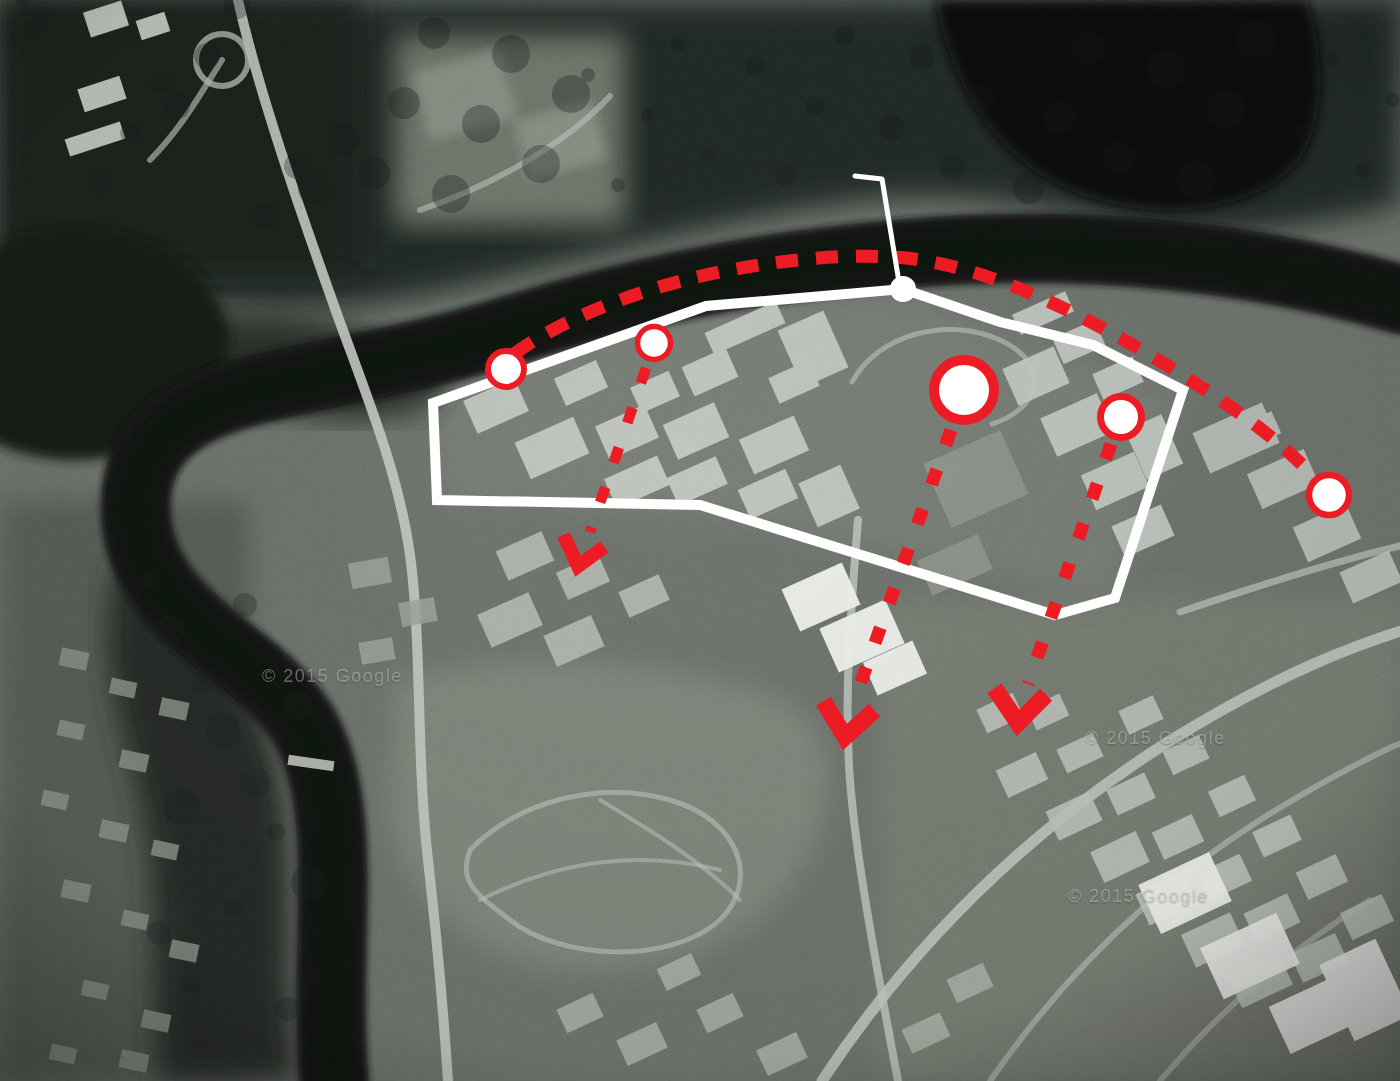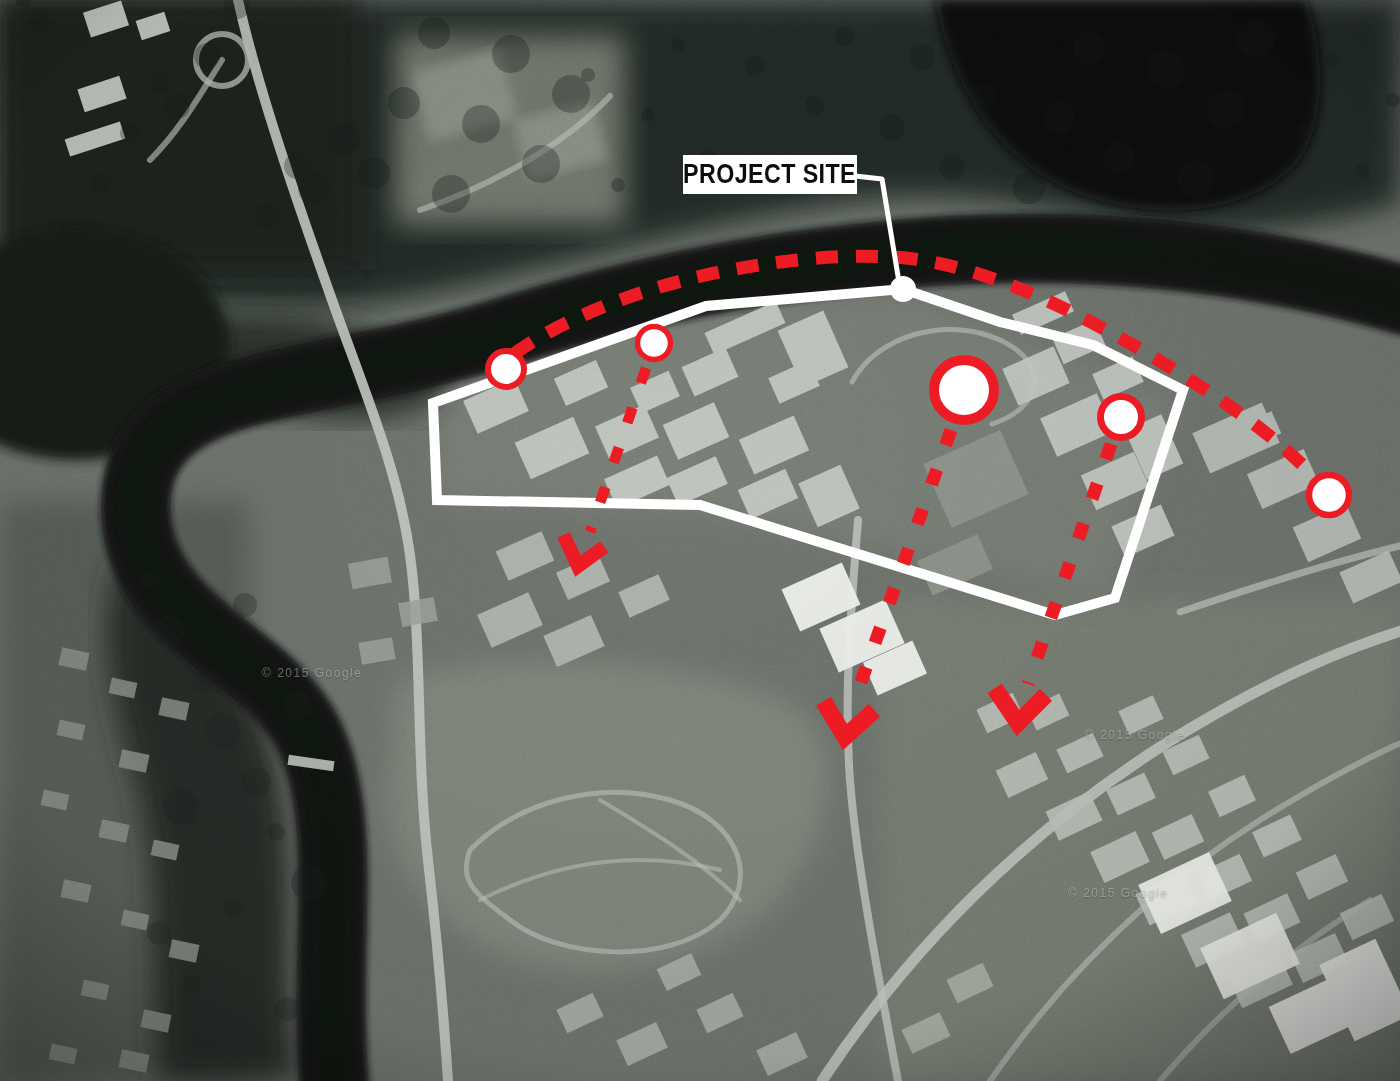--- a/index.html
+++ b/index.html
@@ -4,21 +4,21 @@
 <style>
   html,body{margin:0;padding:0;background:#000;}
   .stage{position:relative;width:1400px;height:1081px;overflow:hidden;
          background:#666c64;font-family:"Liberation Sans",sans-serif;}
   .layer{position:absolute;left:0;top:0;}
   .site-label{position:absolute;left:683px;top:155px;width:174px;height:39px;
 m         background:#fff;display:flex;align-items:center;justify-content:center;}
   .site-label{background:#fff;}
   .site-label span{display:inline-block;transform:scaleX(.86);font-weight:bold;
          font-size:27px;letter-spacing:.5px;color:#0d0d0d;white-space:nowrap;}
-  .wm{position:absolute;color:rgba(216,222,217,.42);font-size:12px;
+  .wm{position:absolute;color:rgba(216,222,217,.42);font-size:18px;
       letter-spacing:1.5px;white-space:nowrap;
       text-shadow:0 1px 2px rgba(0,0,0,.3);}
 </style>
 </head>
 <body>
 
 <div class="stage">
 
   <svg id="aerial" class="layer" width="1400" height="1081" viewBox="0 0 1400 1081">
     <defs>
@@ -267,20 +267,17 @@
       <path d="M -21 -26 L 0 0 L 20 -24" fill="none" stroke="#ed1c24" stroke-width="17" stroke-linecap="square" stroke-linejoin="miter" transform="translate(1018 723) rotate(5) scale(1)"></path>
       <circle cx="506" cy="369" r="18" fill="#ffffff" stroke="#ed1c24" stroke-width="6"></circle>
       <circle cx="654" cy="343" r="16.5" fill="#ffffff" stroke="#ed1c24" stroke-width="5.5"></circle>
       <circle cx="964" cy="390" r="30" fill="#ffffff" stroke="#ed1c24" stroke-width="10"></circle>
       <circle cx="1121" cy="417" r="20.5" fill="#ffffff" stroke="#ed1c24" stroke-width="7"></circle>
       <circle cx="1329" cy="495" r="20" fill="#ffffff" stroke="#ed1c24" stroke-width="6.5"></circle>
       <polyline points="855,176 882,179 899,282" fill="none" stroke="#ffffff" stroke-width="5" stroke-linejoin="round" stroke-linecap="round"></polyline>
       <circle cx="903" cy="289" r="13" fill="#ffffff"></circle>
     </svg>
 
-  <div class="site-label" style="background: rgb(255, 255, 255);">
-    <span style="color: rgb(13, 13, 13);">PROJECT SITE</span>
-  </div>
 
 <div class="wm" style="left: 262px; top: 666px;">© 2015 Google</div>
     <div class="wm" style="left: 1085px; top: 728px;">© 2015 Google</div>
     <div class="wm" style="left: 1068px; top: 886px;">© 2015 Google</div>
   </div>
 
 </body></html>

